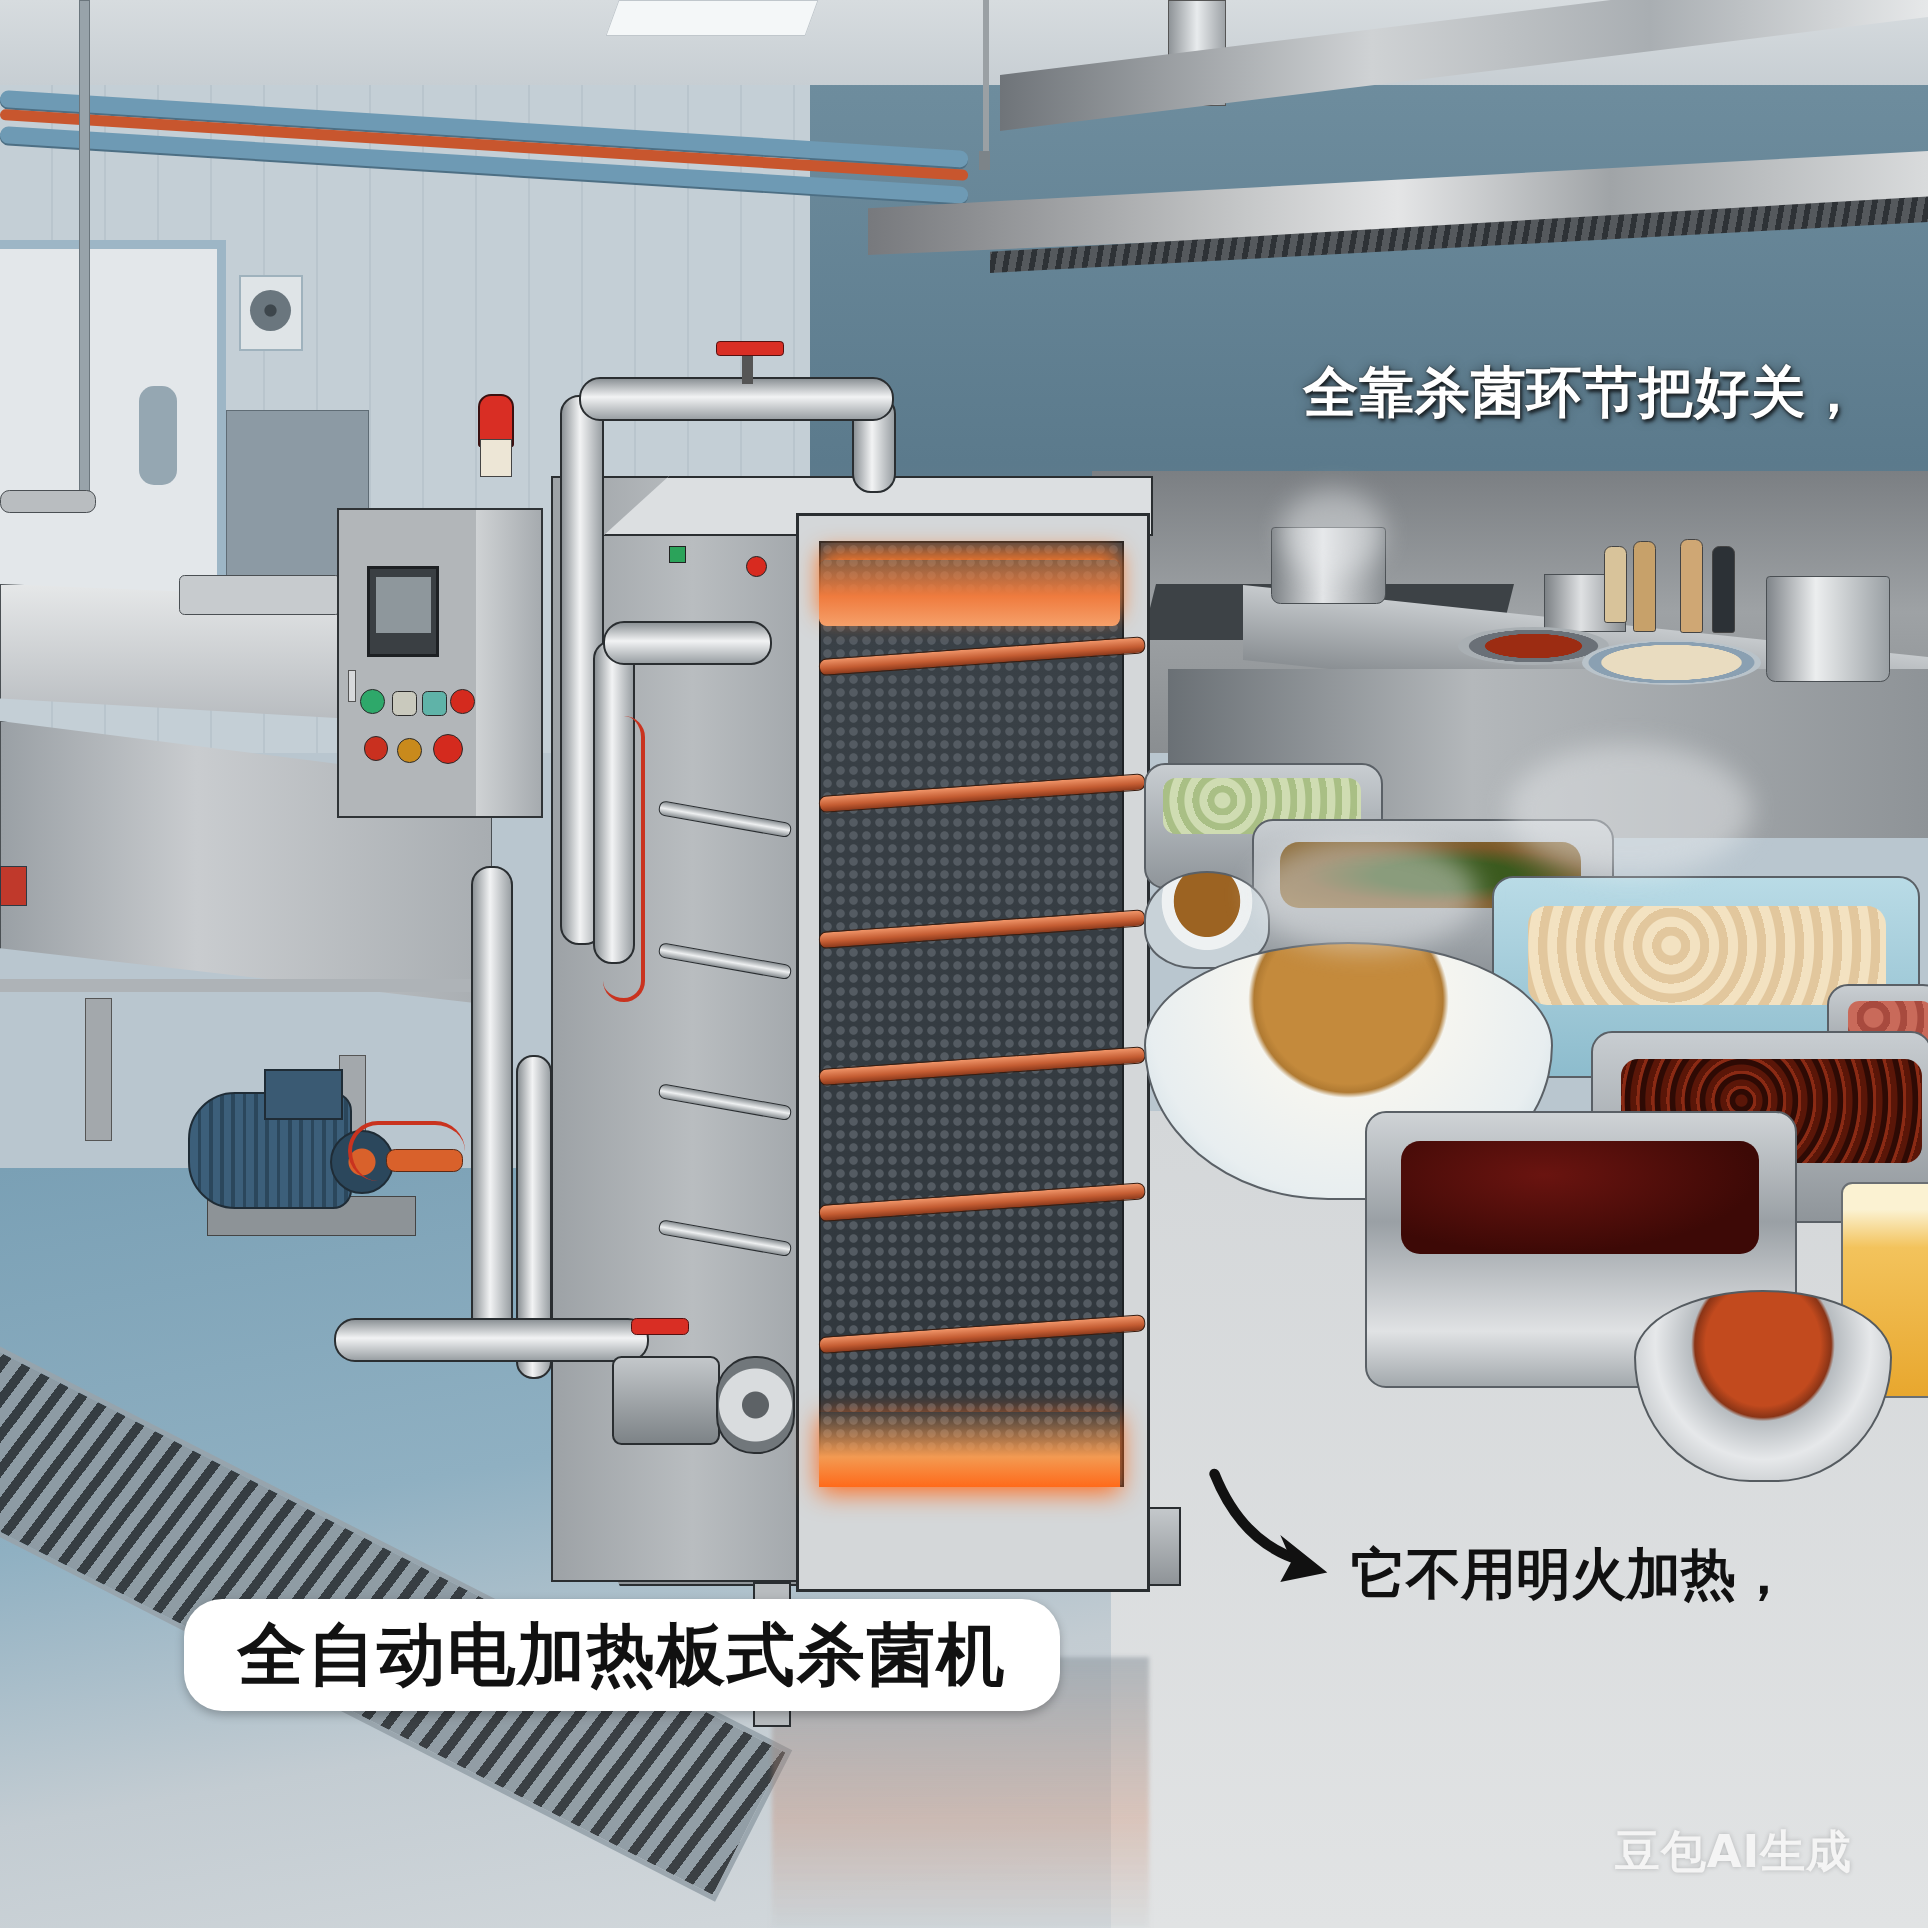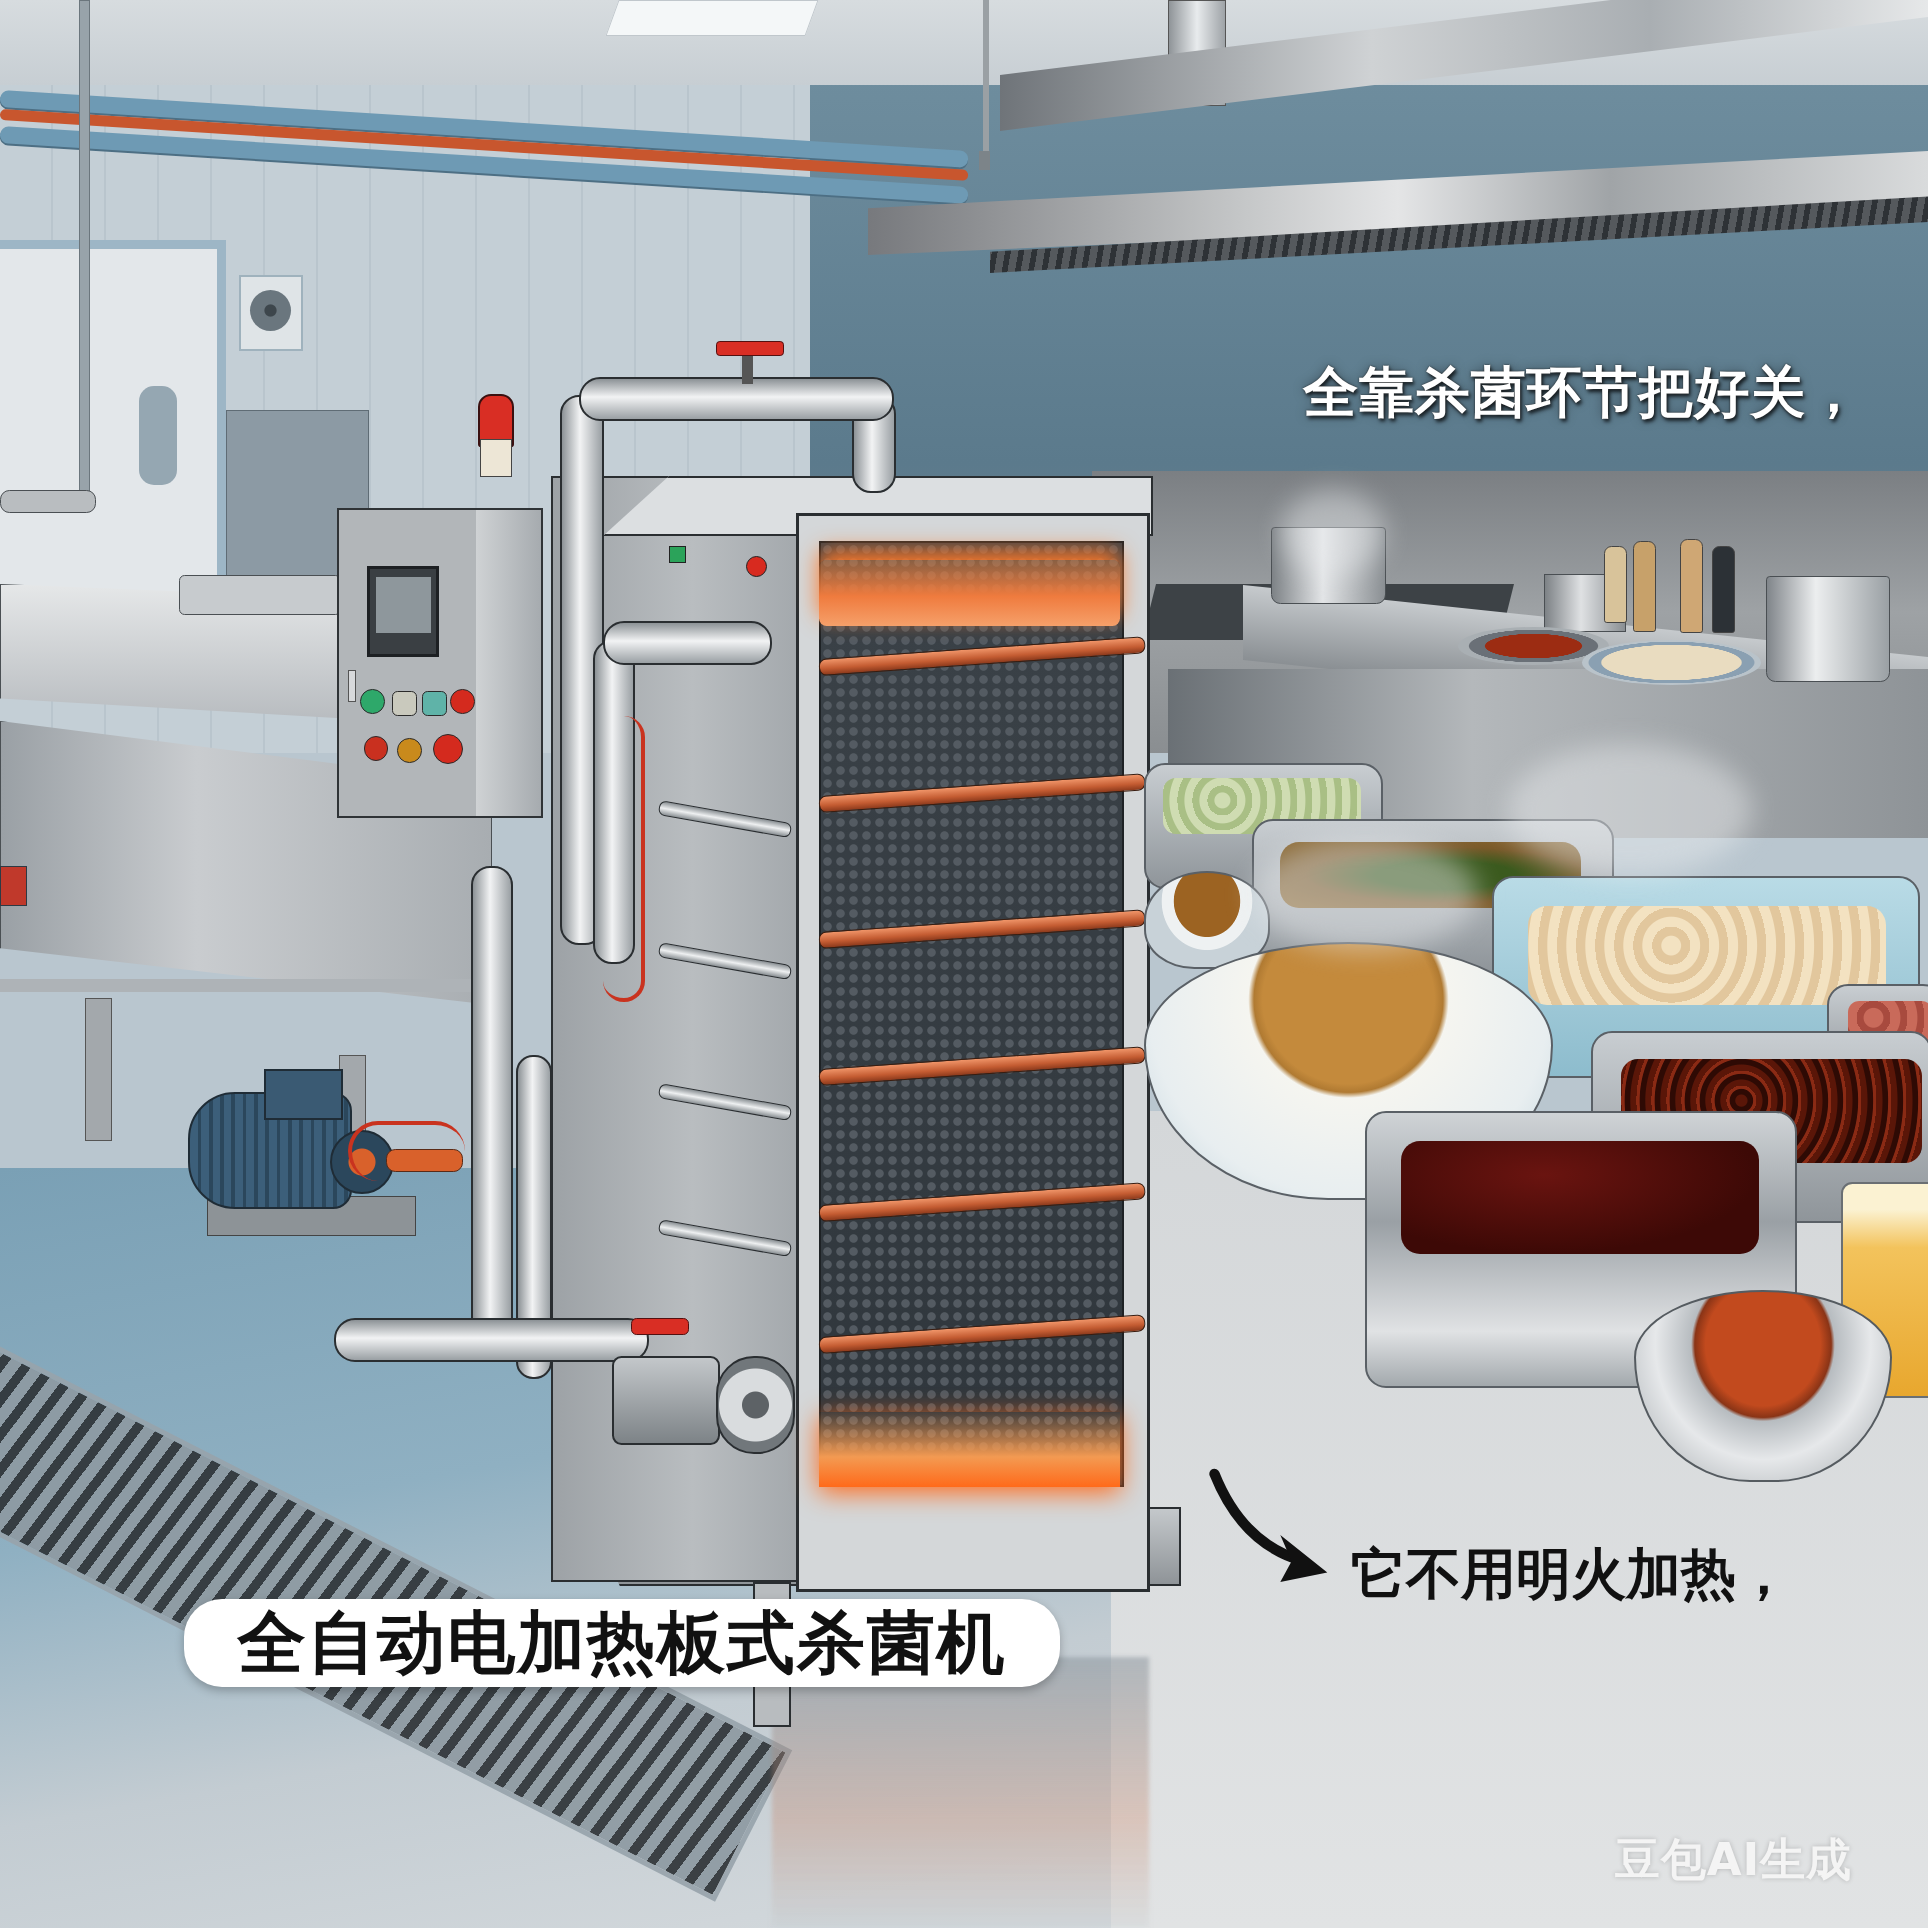--- a/index.html
+++ b/index.html
@@ -210,29 +210,29 @@
   #glass-juice { left:1841px; top:1182px; width:88px; height:212px; border:2.8px solid #6a6f73; border-radius:11.3px 0 0 11.3px;
     background:linear-gradient(180deg,#fbf2d2 0 12%,#f3c35c 30%,#e8a72e); }
   #bowl-sauce { left:1634px; top:1290px; width:254px; height:188px; border-radius:50% 50% 45% 45% / 35% 35% 65% 65%;
     background:radial-gradient(ellipse at 50% 28%,#c24a1e 0 32%,#8a3416 38%,#b7bcc0 40%,#e6e8ea 60%,#9ca2a6);
     border:2.8px solid #555b60; }
 
   
   #caption-top { right:66px; top:353px; text-align:right; color:#ffffff;
     font-weight:bold; font-size:55px; line-height:79px; letter-spacing:0.9px;
     text-shadow:0 0 1.9px #222,1.9px 2.8px 3.8px rgba(0,0,0,.7),0 0 11.3px rgba(0,0,0,.35); }
-  #label-pill { left:184px; top:1599px; width:876px; height:88px; background:#ffffff;
+  #label-pill { left:184px; top:1599px; width:876px; height:112px; background:#ffffff;
     border-radius:38px; display:flex; align-items:center; justify-content:center;
     box-shadow:0 3.8px 9.4px rgba(0,0,0,.25); }
   #label-pill span { font-weight:bold; font-size:68px; color:#111; letter-spacing:1.9px; }
   #arrow { left:1186px; top:1441px; width:151px; height:141px; }
   #caption-side { left:1351px; top:1537px; color:#111; font-weight:bold;
     font-size:55px; line-height:75px; width:490px; }
   #watermark { left:1615px; top:1822px; color:#f4f4f4; font-weight:bold; font-size:45px;
-    letter-spacing:0.9px; text-shadow:0 0 5.6px rgba(0,0,0,.2);margin-top:8px; }
+    letter-spacing:0.9px; text-shadow:0 0 5.6px rgba(0,0,0,.2); }
 </style>
 </head>
 <body>
 
 <div class="abs" id="wall-left"></div>
 <div class="abs" id="wall-right-back"></div>
 <div class="abs" id="ceiling"></div>
 <div class="abs" id="ceiling-light"></div>
 <div class="abs" id="pipe-blue-1"></div>
 <div class="abs" id="pipe-red"></div>

